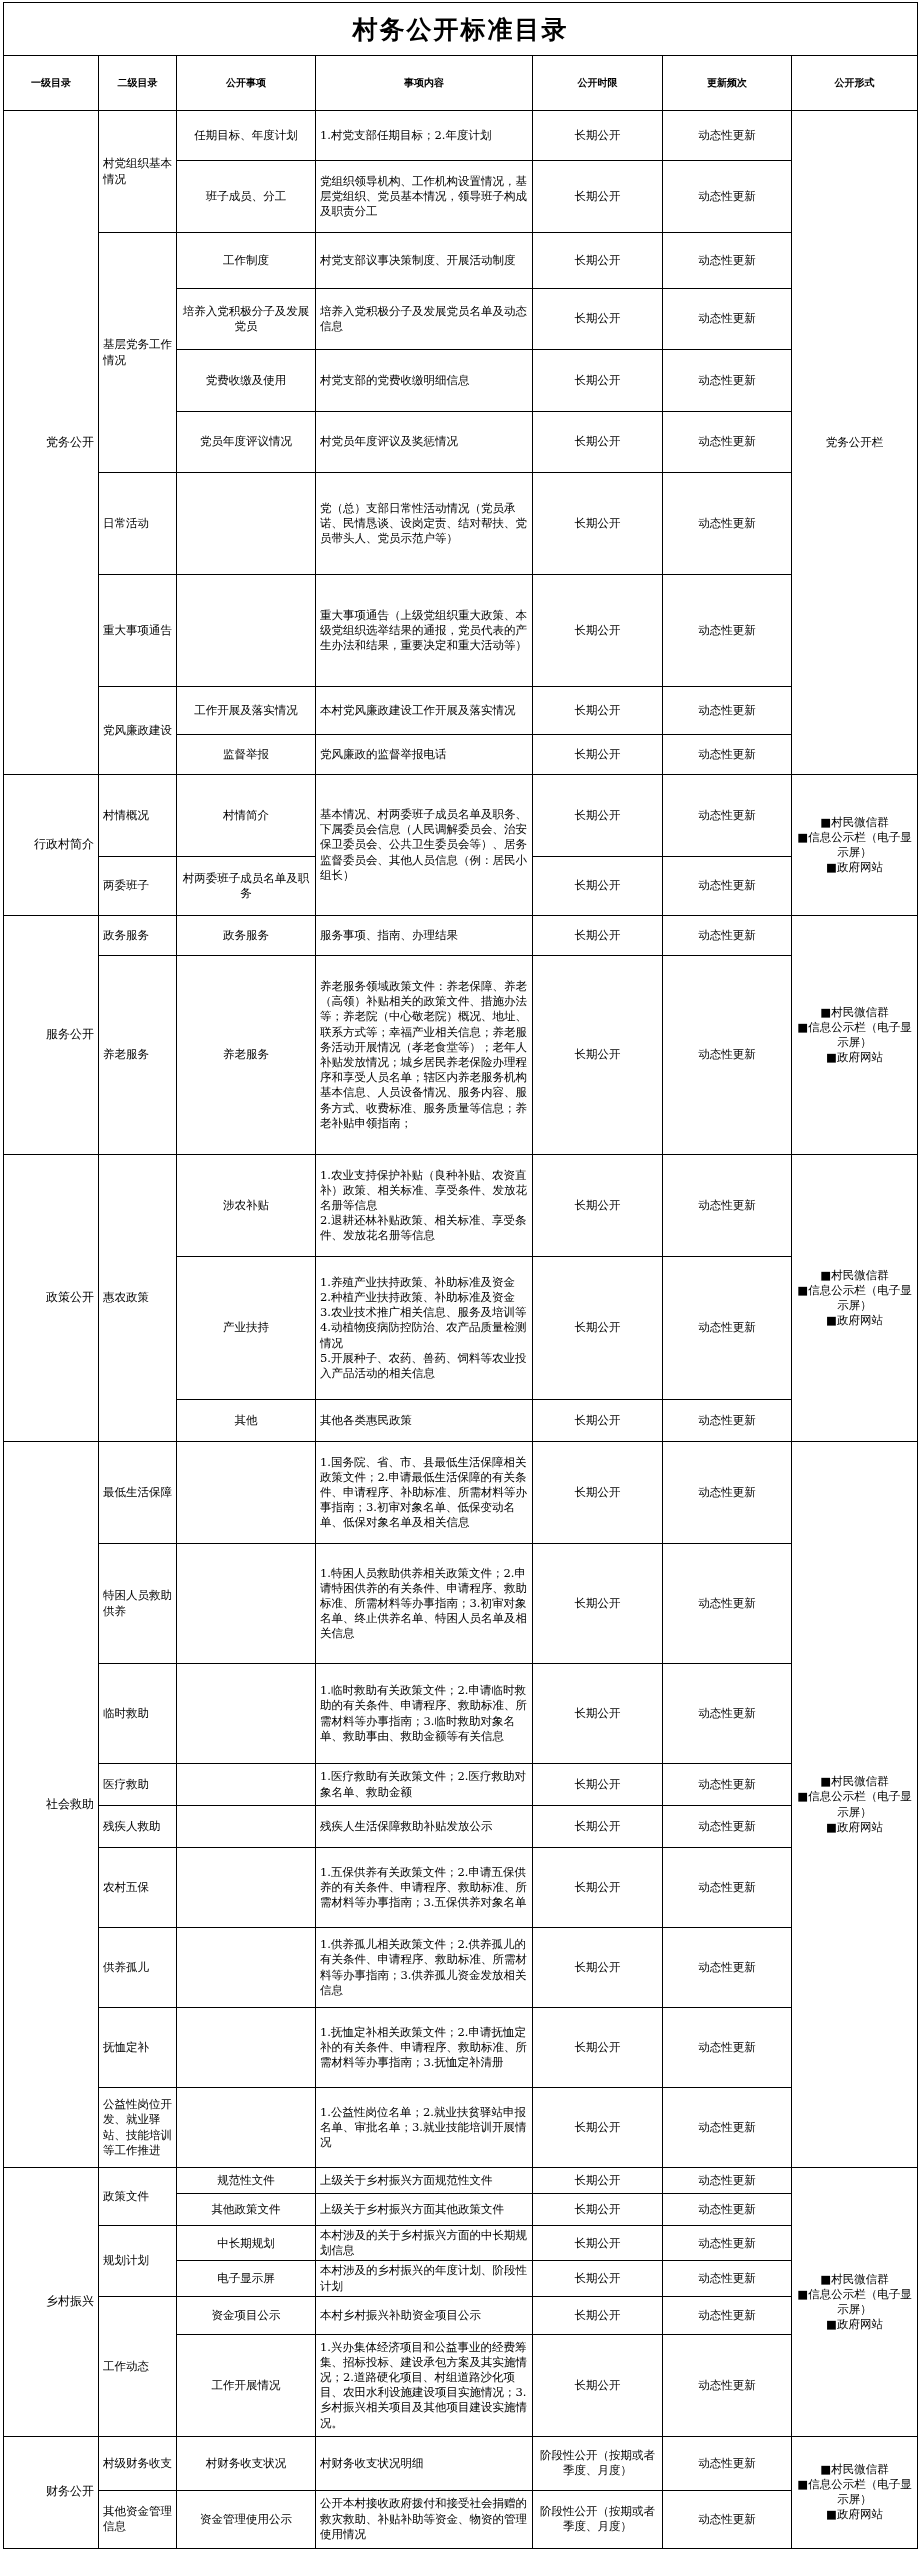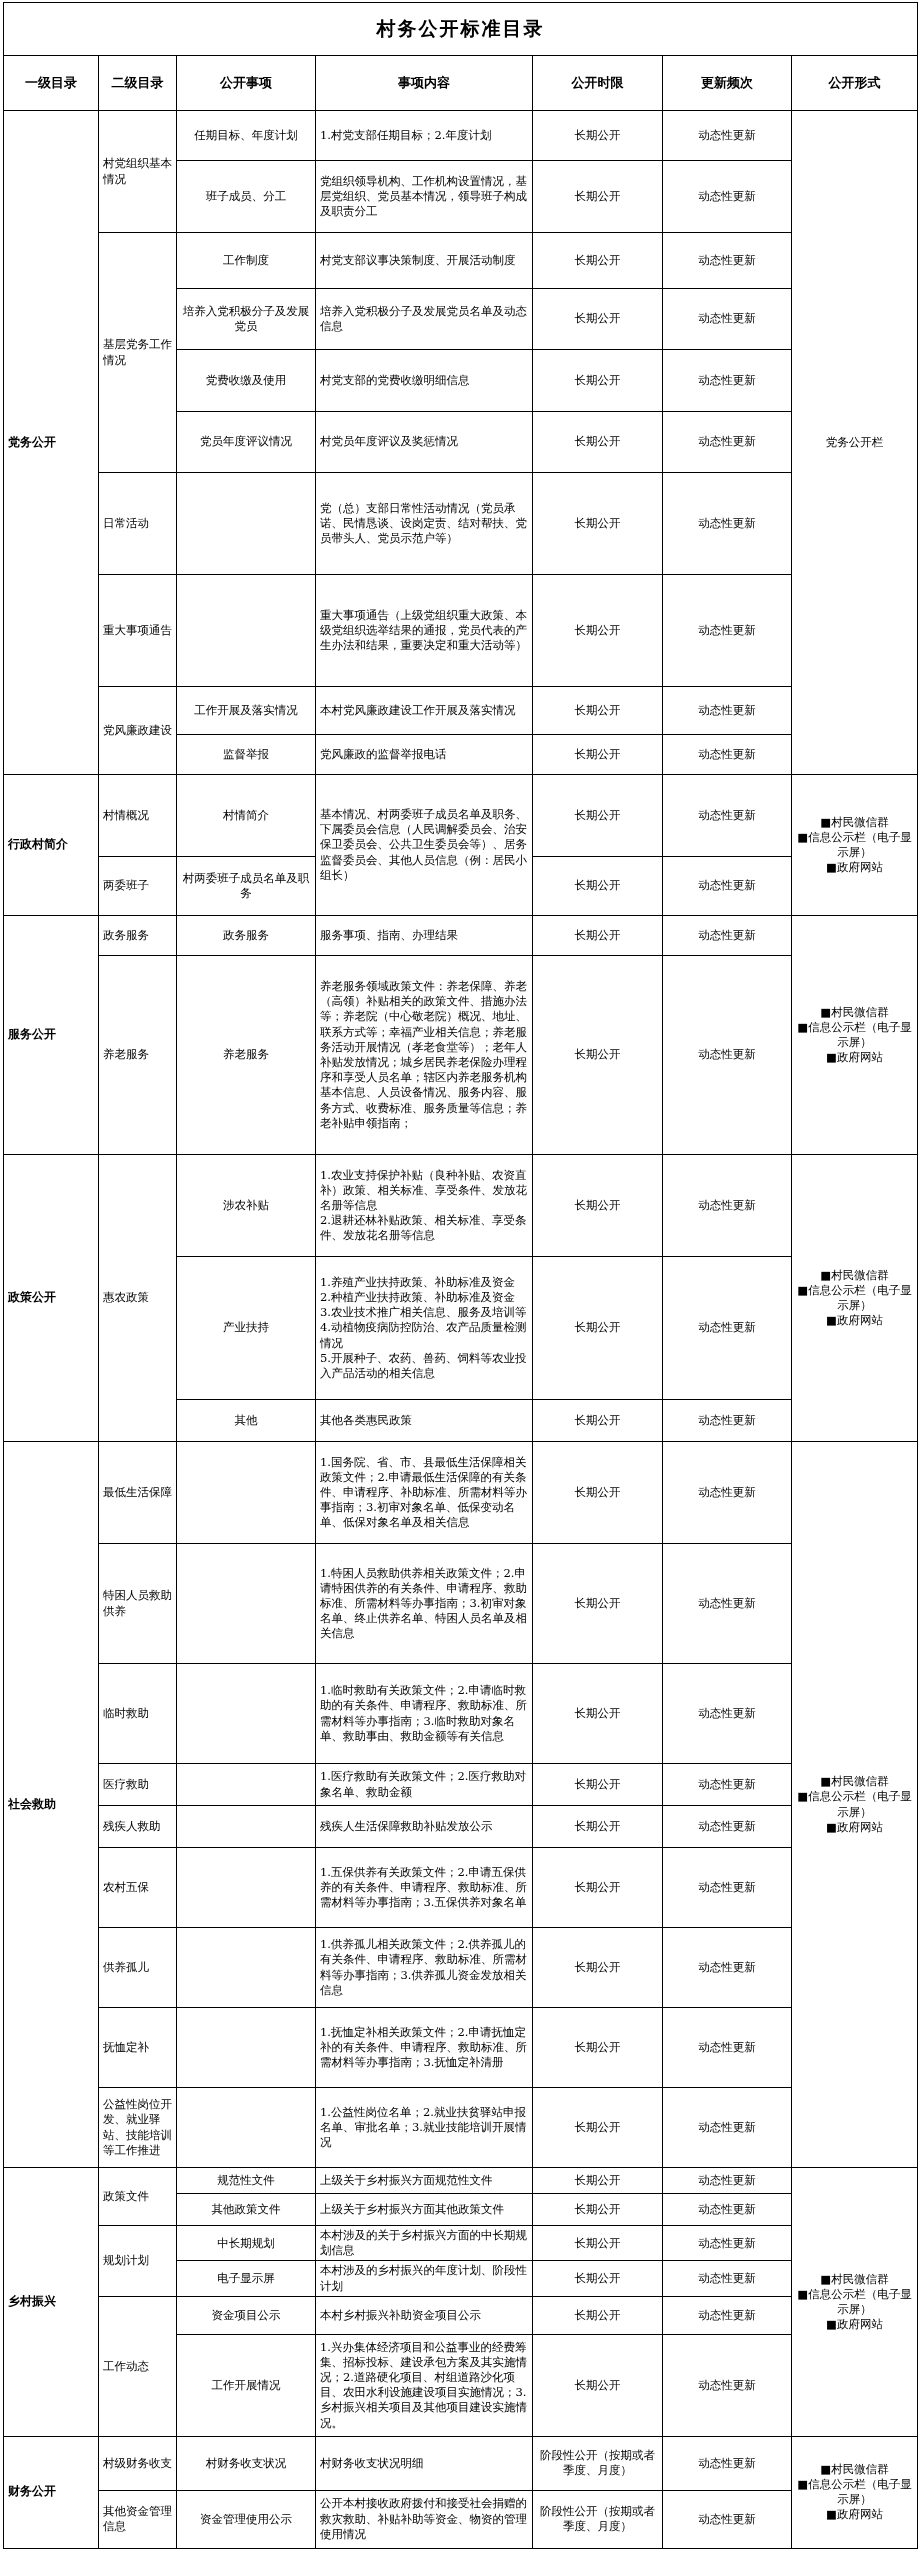--- a/index.html
+++ b/index.html
@@ -1,23 +1,23 @@
 <!DOCTYPE html>
 <html><head>
 <meta charset="utf-8">
 <style>
   html,body { margin:0; padding:0; background:#fff; }
   body { width:920px; font-family:"DejaVu Serif", serif; color:#000; }
   table { border-collapse:collapse; table-layout:fixed; width:914px; margin:2px 0 0 3px; }
   td,th { border:1px solid #000; padding:2px 4px; font-size:11.5px; line-height:1.32;
           vertical-align:middle; word-break:break-all; overflow:hidden; }
-  .title-cell { font-size:19px; font-weight:bold; text-align:center; height:48px;
+  .title-cell { font-size:25px; font-weight:bold; text-align:center; height:48px;
                 font-family:"Liberation Sans", sans-serif; letter-spacing:2px; }
-  th.col-h { font-size:13px; font-weight:bold; text-align:center; height:50px; }
-  td.sec  { font-weight:bold; text-align:left; font-size:12px; }
+  th.col-h { font-size:10px; font-weight:bold; text-align:center; height:50px; }
+  td.sec  { font-weight:normal; text-align:right; font-size:12px; }
   td.grp  { }
   td.item { text-align:center; }
   td.content { text-align:left; white-space:pre-line; }
   td.c    { text-align:center; }
   td.form { text-align:center; }
   td.form div { text-align:center; }
 </style>
 </head>
 <body>
 

